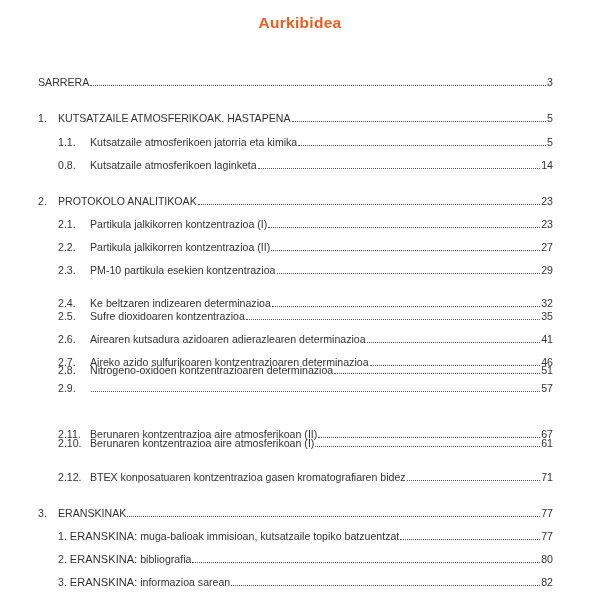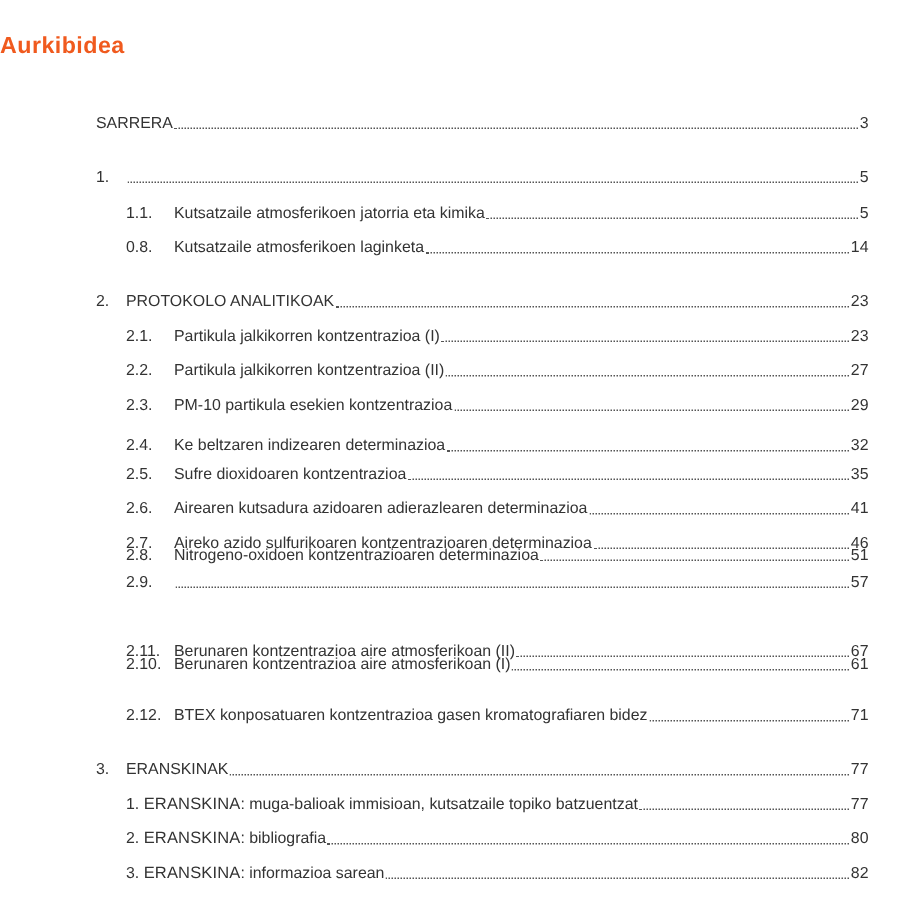--- a/index.html
+++ b/index.html
@@ -11,42 +11,41 @@
       width: 600px;
       height: 616px;
       position: relative;
       overflow: hidden;
       font-family: "Liberation Sans", sans-serif;
       color: #333333;
     }
     .title {
       position: absolute;
       left: 0;
-      top: 22px;
+      top: 14px;
       width: 600px;
-      text-align: left;
+      text-align: center;
       font-size: 15.5px;
       font-weight: bold;
       letter-spacing: 0.3px;
     }
     .toc {
       position: absolute;
       left: 0;
       top: 0;
       width: 600px;
     }
     .entry {
       position: absolute;
       display: flex;
       align-items: flex-end;
       font-size: 10.6px;
       line-height: 14px;
       white-space: nowrap;
       cursor: pointer;
-      margin-left: 26px;
     }
     .entry .num {
       display: inline-block;
       flex: 0 0 auto;
     }
     .entry .label {
       flex: 0 0 auto;
     }
     .entry .small-caps {
       font-size: 11px;
@@ -87,20 +86,21 @@
 <div class="toc">
 
   <div class="entry lvl0" style="top:75px">
     <span class="label">SARRERA</span>
     <span class="leader"></span>
     <span class="page">3</span>
   </div>
 
   <div class="entry lvl1" style="top:111px">
     <span class="num">1.</span>
+    <span class="label">KUTSATZAILE ATMOSFERIKOAK. HASTAPENA</span>
     <span class="leader"></span>
     <span class="page">5</span>
   </div>
   <div class="entry lvl2" style="top:135px">
     <span class="num">1.1.</span>
     <span class="label">Kutsatzaile atmosferikoen jatorria eta kimika</span>
     <span class="leader"></span>
     <span class="page">5</span>
   </div>
   <div class="entry lvl2" style="top:158px">
@@ -127,21 +127,21 @@
     <span class="label">Partikula jalkikorren kontzentrazioa (II)</span>
     <span class="leader"></span>
     <span class="page">27</span>
   </div>
   <div class="entry lvl2" style="top:263px">
     <span class="num">2.3.</span>
     <span class="label">PM-10 partikula esekien kontzentrazioa</span>
     <span class="leader"></span>
     <span class="page">29</span>
   </div>
-  <div class="entry lvl2" style="top:290px">
+  <div class="entry lvl2" style="top:296px">
     <span class="num">2.4.</span>
     <span class="label">Ke beltzaren indizearen determinazioa</span>
     <span class="leader"></span>
     <span class="page">32</span>
   </div>
   <div class="entry lvl2" style="top:309px">
     <span class="num">2.5.</span>
     <span class="label">Sufre dioxidoaren kontzentrazioa</span>
     <span class="leader"></span>
     <span class="page">35</span>

